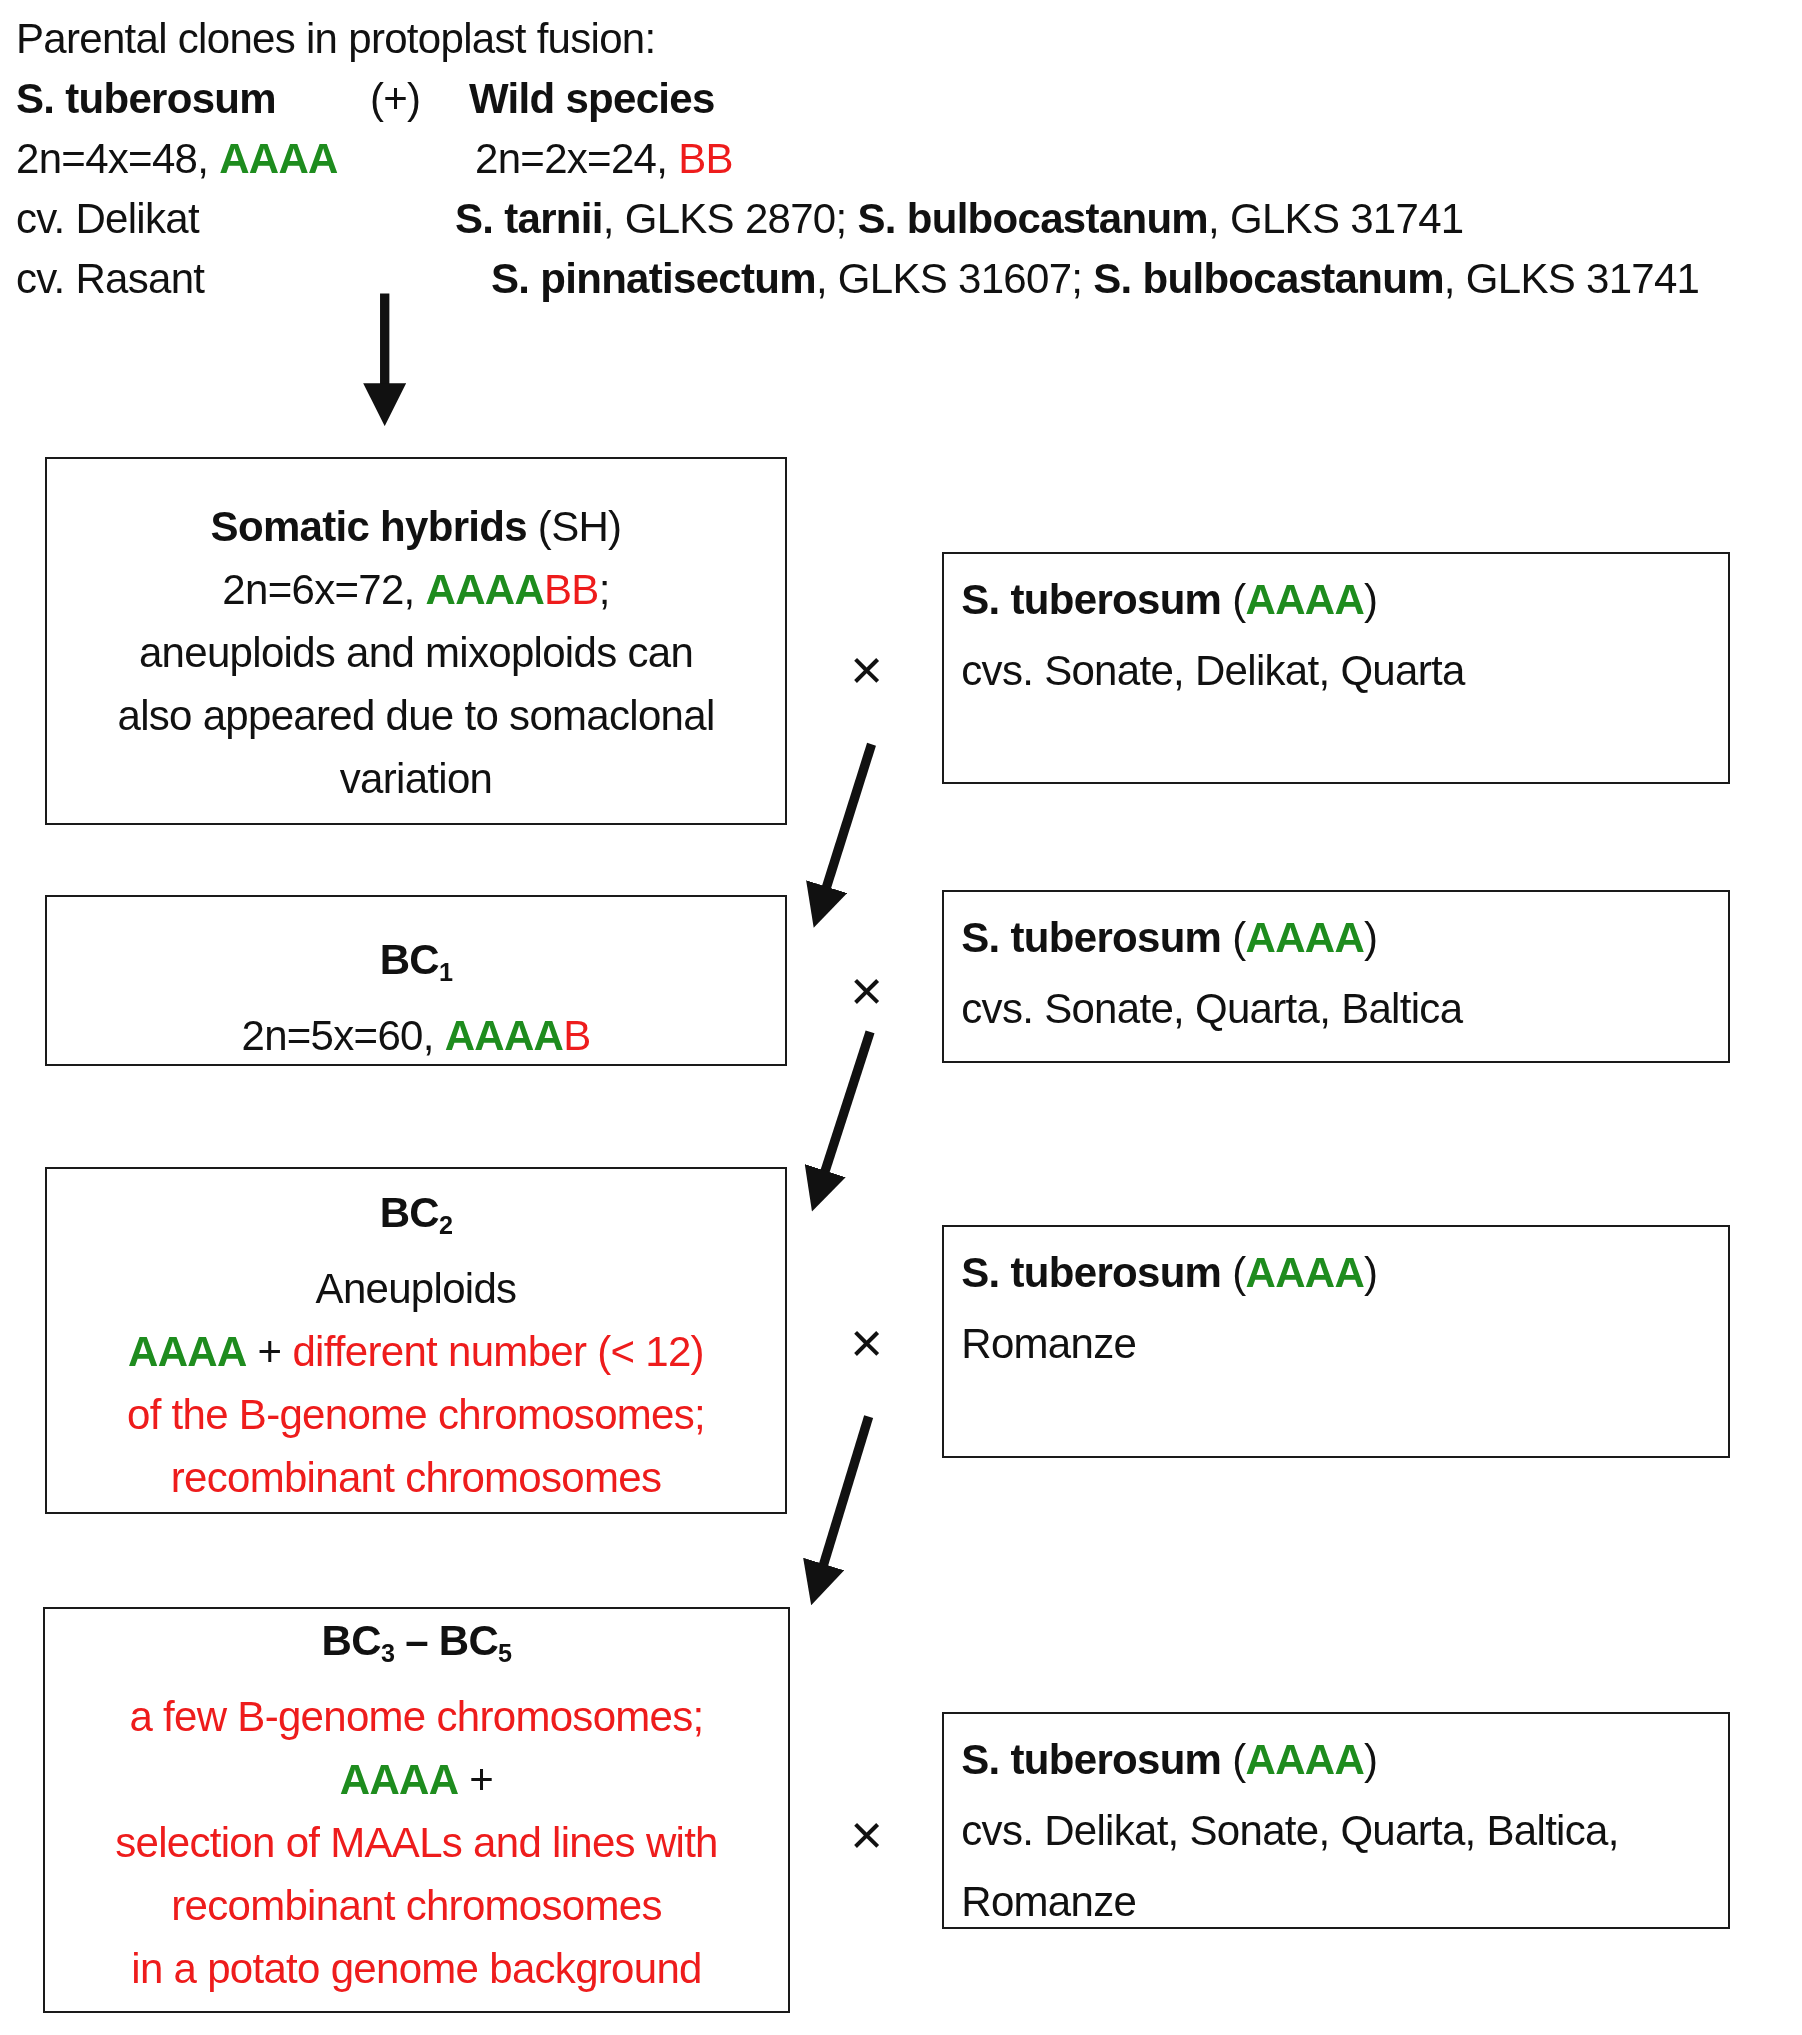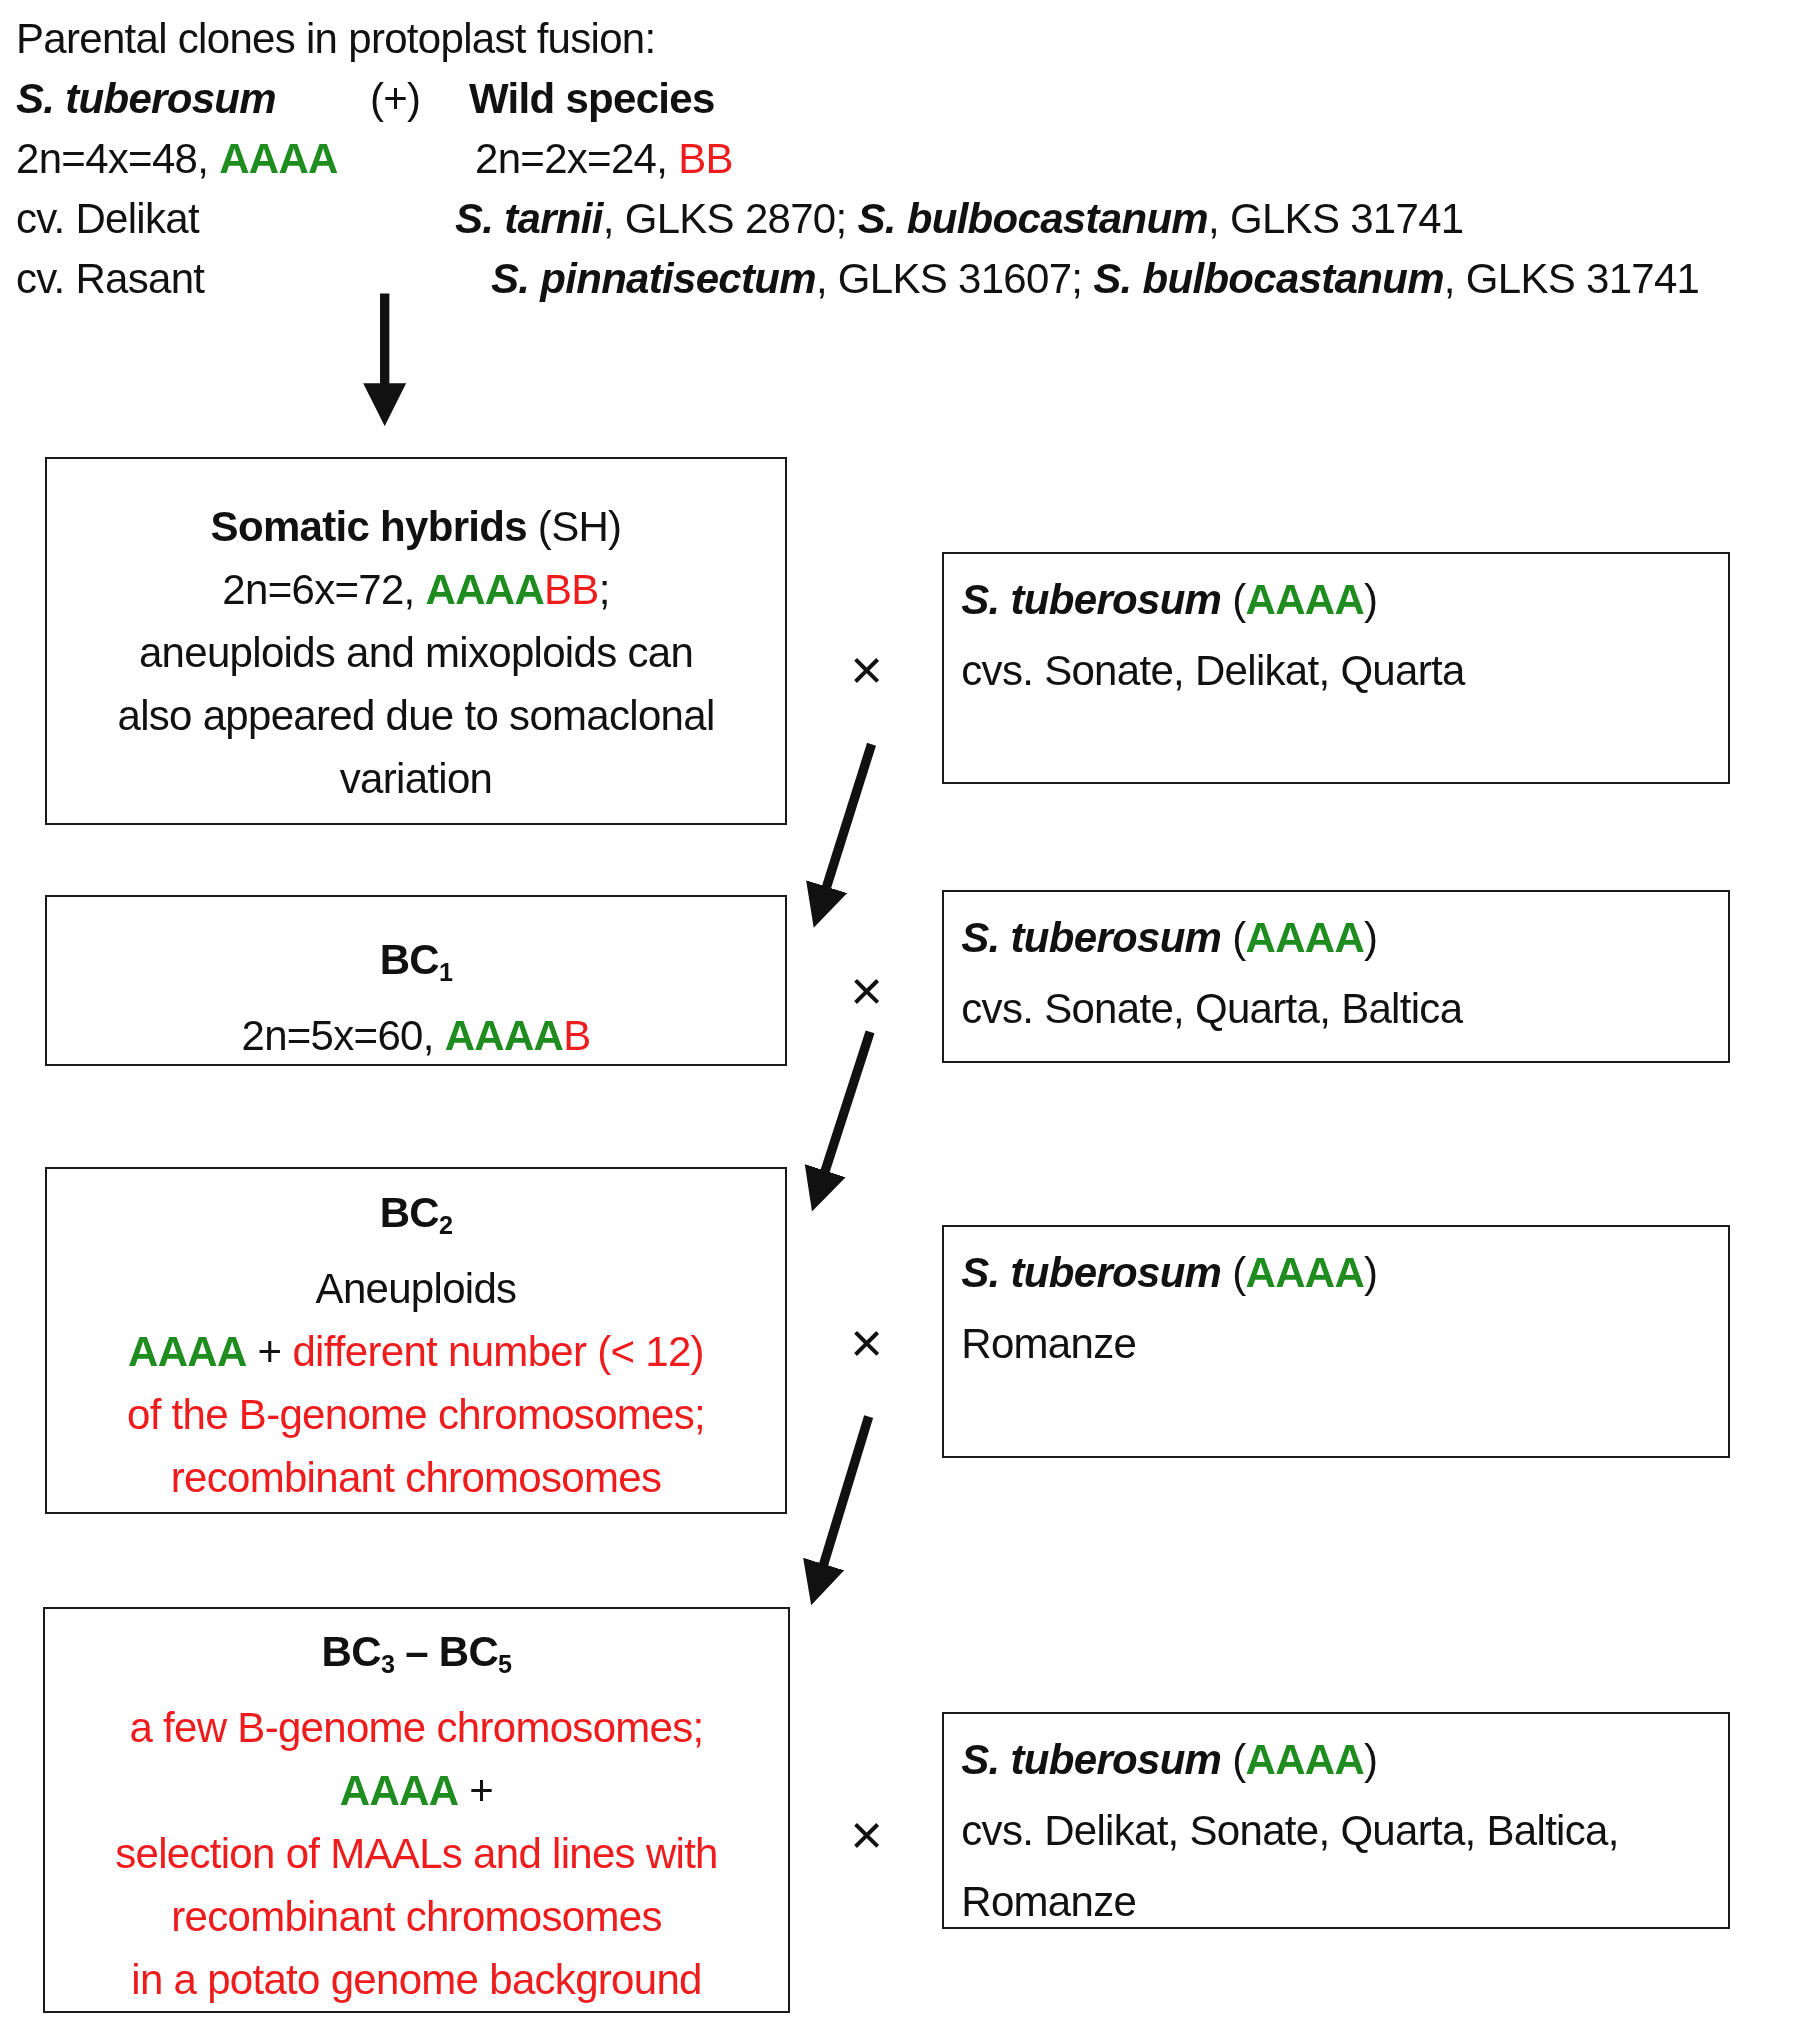--- a/index.html
+++ b/index.html
@@ -31,40 +31,40 @@
   .box{
     position:absolute;
     border:2.9px solid var(--border);
     background:var(--bg);
   }
   .leftbox .bline{text-align:center;line-height:63px;white-space:nowrap;}
   .rightbox .bline{text-align:left;line-height:71px;white-space:nowrap;}
   #box-sh {left:45px;top:457px;width:742px;height:368px;padding-top:36px;}
   #box-bc1{left:45px;top:895px;width:742px;height:171px;padding-top:31px;}
   #box-bc2{left:45px;top:1167px;width:742px;height:347px;padding-top:12px;}
-  #box-bc3{left:43px;top:1607px;width:747px;height:406px;padding-top:11px;}
+  #box-bc3{left:43px;top:1607px;width:747px;height:406px;padding-top:0;}
   #rb1{left:942px;top:552px; width:788px;height:232px;padding:10px 0 0 17.3px;}
   #rb2{left:942px;top:890px;width:788px;height:173px;padding:10px 0 0 17.3px;}
   #rb3{left:942px;top:1225px;width:788px;height:233px;padding:10px 0 0 17.3px;}
   #rb4{left:942px;top:1712px;width:788px;height:217px;padding:10px 0 0 17.3px;}
   
   .cross{
     position:absolute;
     width:65px;height:62px;
     line-height:62px;text-align:center;
     font-size:56px;font-weight:400;color:var(--text);
     letter-spacing:0;
   }
   #cross1{left:834px;top:639px;}
   #cross2{left:834px;top:960px;}
   #cross3{left:834px;top:1312px;}
   #cross4{left:834px;top:1804px;}
   
   .seg-b {font-weight:bold;}
-  .seg-bi{font-weight:bold;font-style:italic;}
+  .seg-bi{font-weight:bold;}
   .seg-g {color:var(--green);font-weight:bold;}
   .seg-r {color:var(--red);}
   .seg-rb{color:var(--red);font-weight:normal;}
   .seg-sub{font-weight:bold;font-size:.6em;vertical-align:-0.28em;}
   
   #arrows{position:absolute;left:0;top:0;pointer-events:none;}
 </style>
 </head>
 <body>
 

